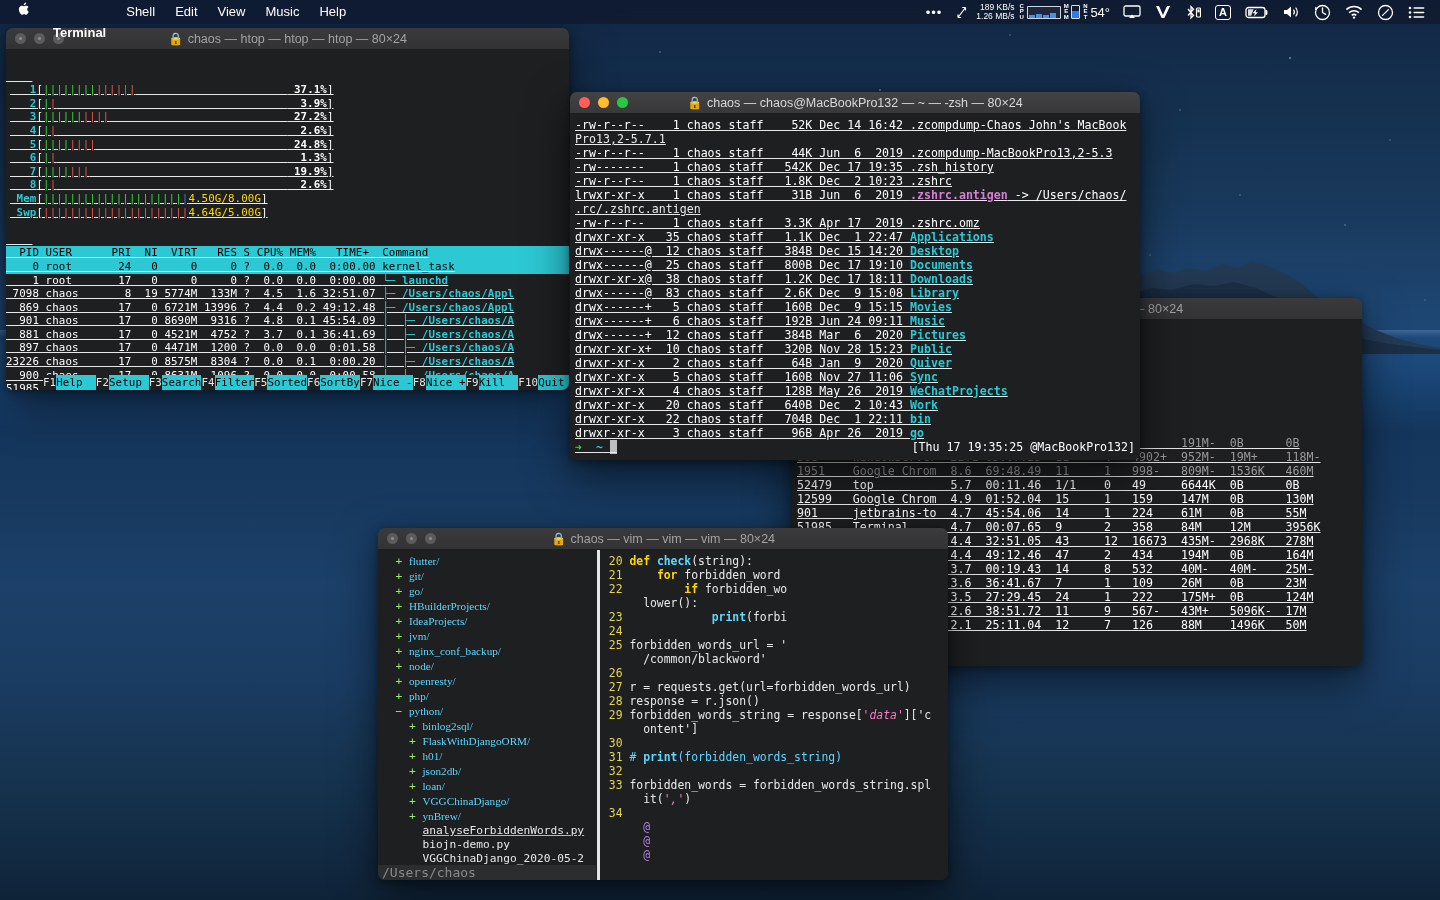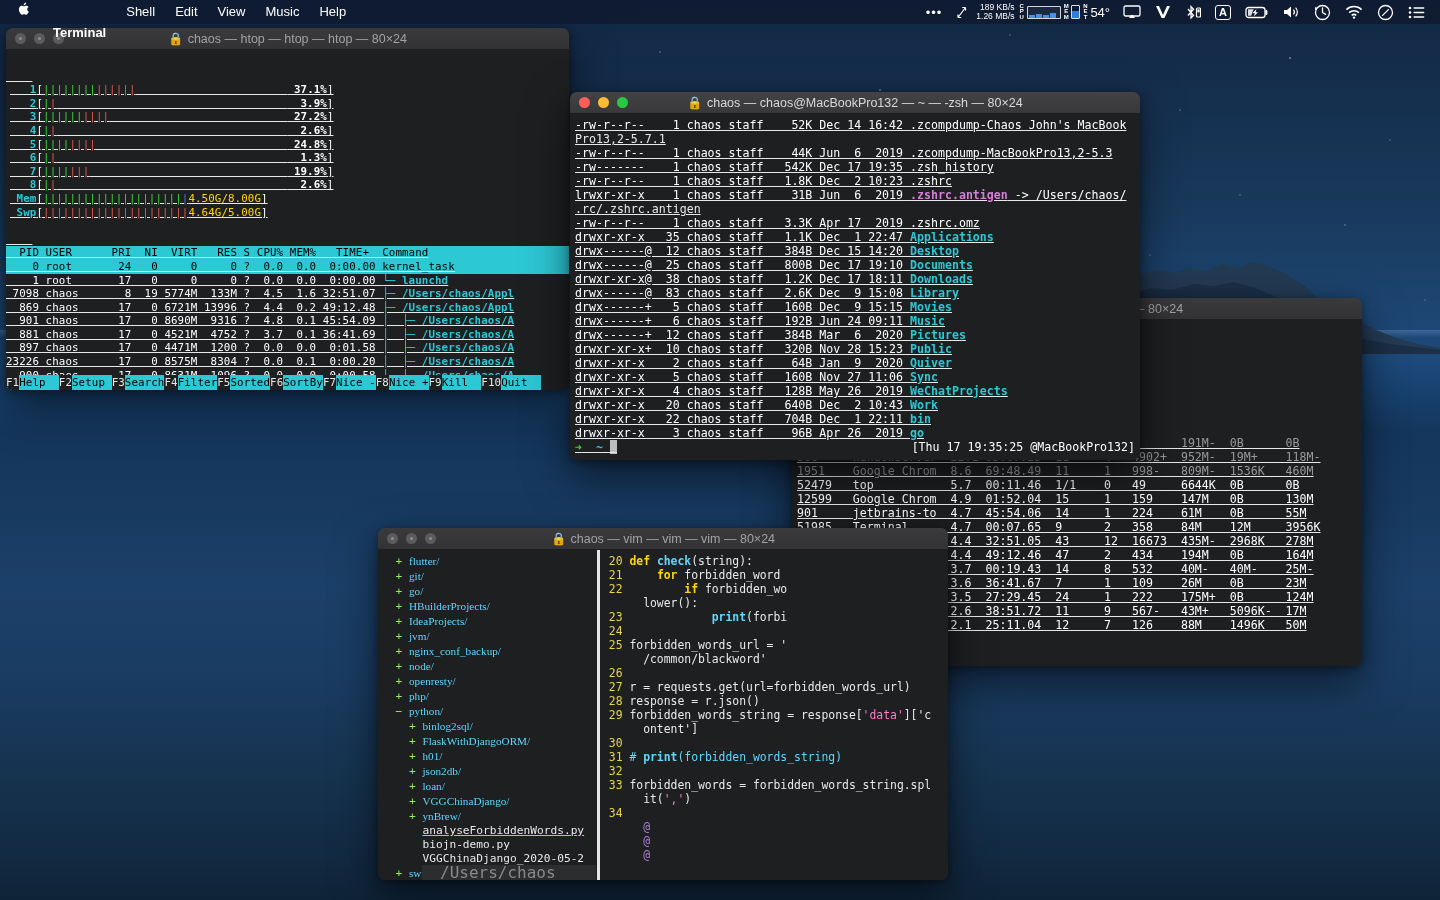--- a/index.html
+++ b/index.html
@@ -111,21 +111,21 @@
   
   #win-htop{ left:6px; top:28px; width:563px; height:362px; }
   #win-htop .termbody{ font-size:10.8px; line-height:13.6px; padding:6px 0 0 0;
      height:340px; color:#e8e8e8; letter-spacing:.1px;}
   .htop-meters{ padding:0 4px; }
   .cyan{color:#2cc8d4;} .grn{color:#3bd43b;} .yel{color:#ffd60a;} .wht{color:#ffffff;}
   .red{color:#e05a4e;} .mag{color:#d67fd6;} .gry{color:#9a9a9a;} .blu{color:#5b6dd8;}
   .bold{font-weight:bold;margin-top:41px;}
   .hdrrow{ background:#2cc8d4; color:#000; display:block; }
   .selrow{ background:#2cc8d4; color:#000; display:block; }
-  .fnbar{ display:flex; font-size:10.8px; line-height:15px; }
+  .fnbar{ display:flex; font-size:10.8px; line-height:15px;margin-left:37px; }
   .fnbar .k{ background:#1d1f21; color:#e8e8e8; }
   .fnbar .v{ background:#2cc8d4; color:#000; }
 
   
   #win-zsh{ left:570px; top:92px; width:570px; height:368px; }
   #win-zsh .termbody{ font-size:11.6px; line-height:14px; padding:4px 5px 8px 5px;
      height:346px; color:#e8e8e8; }
 
   
   #win-top{ left:792px; top:298px; width:570px; height:368px; }
@@ -136,30 +136,30 @@
   #win-vim{ left:378px; top:528px; width:570px; height:352px; }
   #win-vim .vimbody{ display:flex; height:330px; background:#1d1f21;
      font-family:"DejaVu Sans Mono","Liberation Mono",monospace; }
   .nerdtree{ width:218px; font-size:11.2px; line-height:14px; color:#e8e8e8;
      padding:4px 0 0 4px; white-space:pre; overflow:hidden; position:relative;}
   .nt-dir{ color:#5fd7ff;font-family:Liberation Serif, serif; }
   .nt-plus{ color:#9ae86a; }
   .nt-file{ color:#e8e8e8; }
   .nt-sel{ text-decoration:underline; text-decoration-color:#e0a0e0; }
   .nt-path{ position:absolute; left:0; bottom:0; width:100%; background:#2b2d2f;
-     color:#8a8a8a; font-size:16px; line-height:15px; padding-left:18px;margin-left:44px;}
+     color:#8a8a8a; font-size:13px; line-height:15px; padding-left:4px;}
   .vimsplit{ width:6px; background:#1d1f21; position:relative;}
   .vimsplit::before{content:''; position:absolute; left:1px; top:0; bottom:0; width:3px;
      background:#e6e6e6;}
   .vimmain{ flex:1; font-size:11.4px; line-height:14px; color:#e8e8e8; padding-top:4px;
      white-space:pre; overflow:hidden; position:relative;}
   .lnum{ color:#e8d44d; }
   .kw{ color:#ffd60a; font-weight:bold;}
   .fn{ color:#5fd7ff; font-weight:bold;}
-  .str{ color:#ff79c6; }
+  .str{ color:#ff79c6;font-style:italic; }
   .cmt{ color:#5fd7ff; }
   .at{ color:#b07fd6; }
 </style>
 </head>
 <body>
 
 <div id="wallpaper"></div>
 <div id="horizon"></div>
 <div id="cliff">
   <svg viewBox="0 0 330 110" preserveAspectRatio="none">

